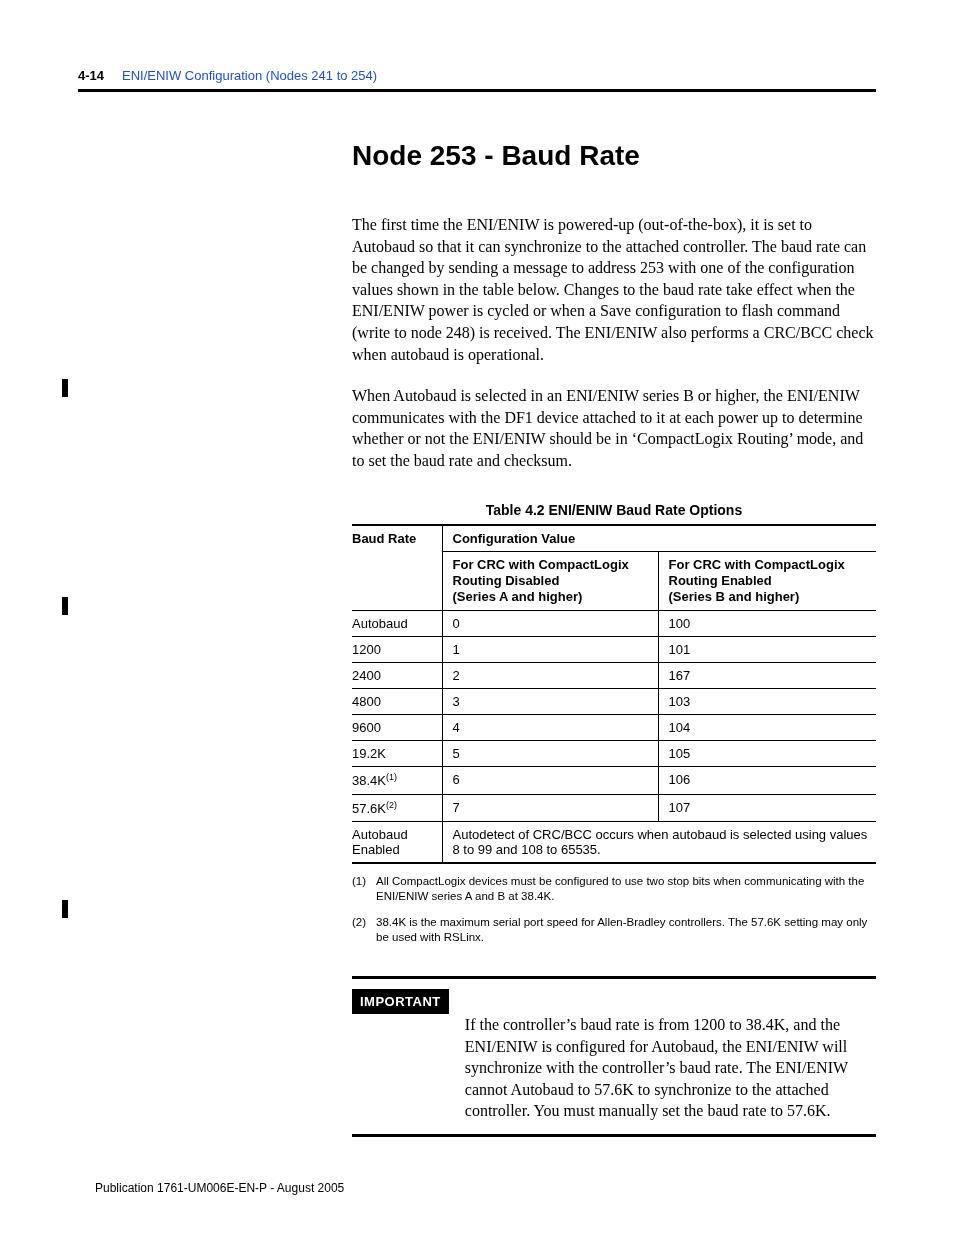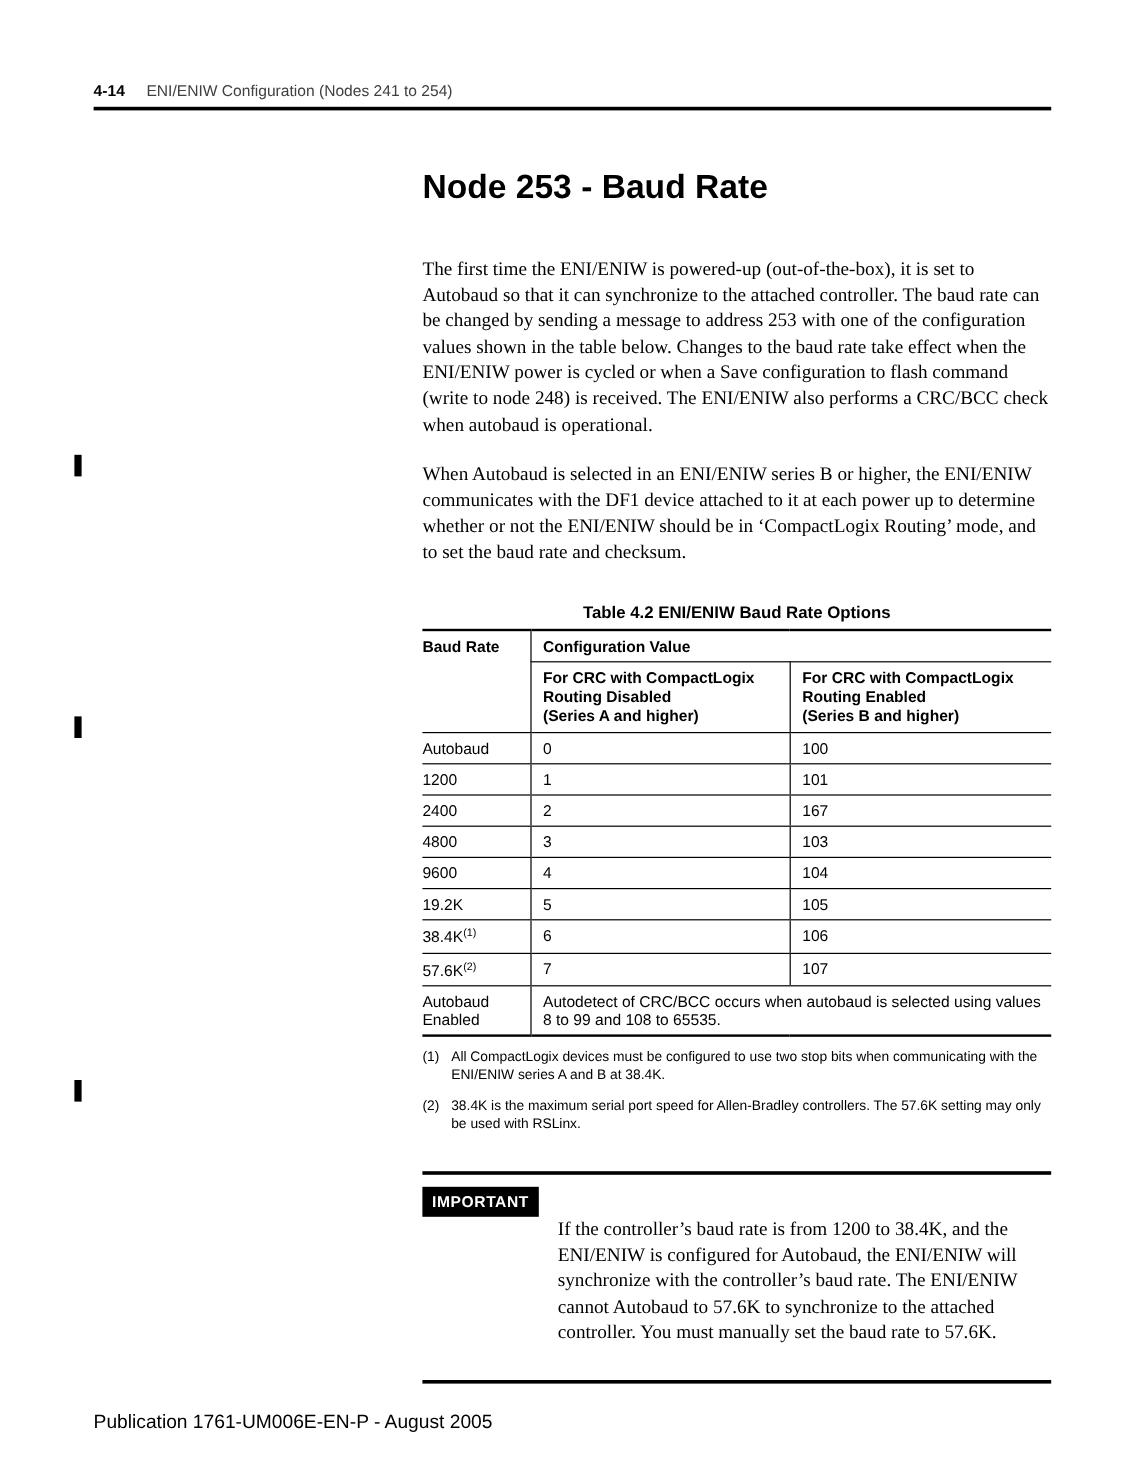--- a/index.html
+++ b/index.html
@@ -29,21 +29,21 @@
     font-family: Arial, Helvetica, sans-serif;
     font-size: 13px;
     margin-bottom: 6px;
   }
   .header-page {
     font-weight: bold;
     margin-right: 18px;
   }
   .header-title {
     font-weight: normal;
-    color: #404040;
+    color: #1d4ed8;
   }
   .header-rule {
     border: none;
     border-top: 3px solid #000;
     margin: 0 0 48px 0;
   }
   .content {
     margin-left: 274px;
   }
   .section-title {
@@ -110,21 +110,21 @@
     margin-bottom: 10px;
   }
   .footnote .fn-num {
     width: 24px;
     flex: none;
   }
   .important-block {
     border-top: 3px solid #000;
     border-bottom: 3px solid #000;
     margin-top: 30px;
-    padding: 10px 0 28px 0;
+    padding: 10px 0 12px 0;
     display: flex;
     align-items: flex-start;
     gap: 16px;
   }
   .important-label {
     font-family: Arial, Helvetica, sans-serif;
     font-weight: bold;
     font-size: 13px;
     background: #000;
     color: #fff;
@@ -133,23 +133,23 @@
     flex: none;
   }
   .important-text {
     font-size: 16px;
     line-height: 1.35;
     margin-top: 25px;
   }
   .footer {
     position: absolute;
     bottom: 40px;
-    left: 78px;
-    font-family: Arial, Helvetica, sans-serif;
-    font-size: 16px;
+    left: 95px;
+    font-family: Arial, Helvetica, sans-serif;
+    font-size: 12px;
   }
 </style>
 </head>
 <body>
 
 <div class="page">
 
   <div class="change-bar" style="top:379px; height:18px;"></div>
   <div class="change-bar" style="top:597px; height:18px;"></div>
   <div class="change-bar" style="top:900px; height:18px;"></div>

